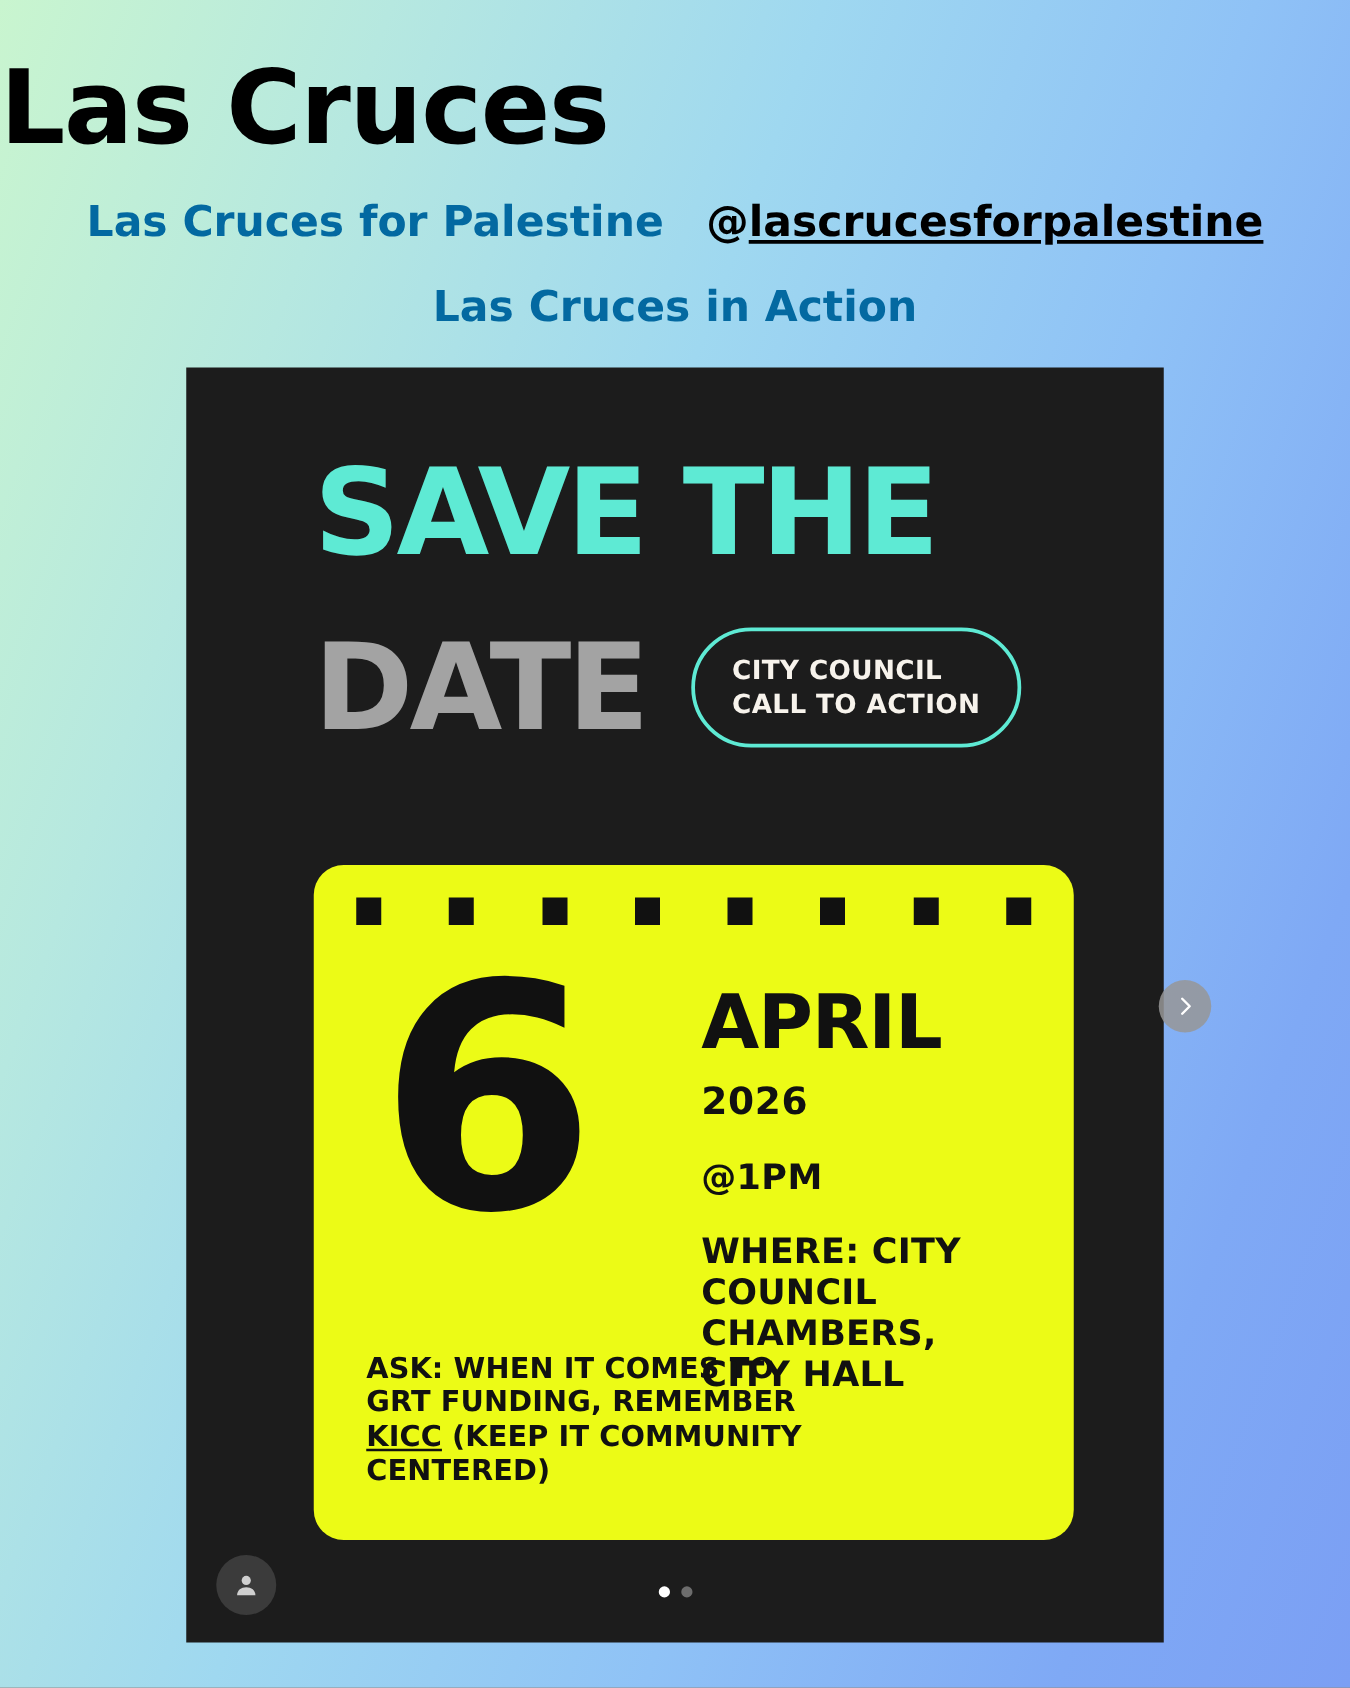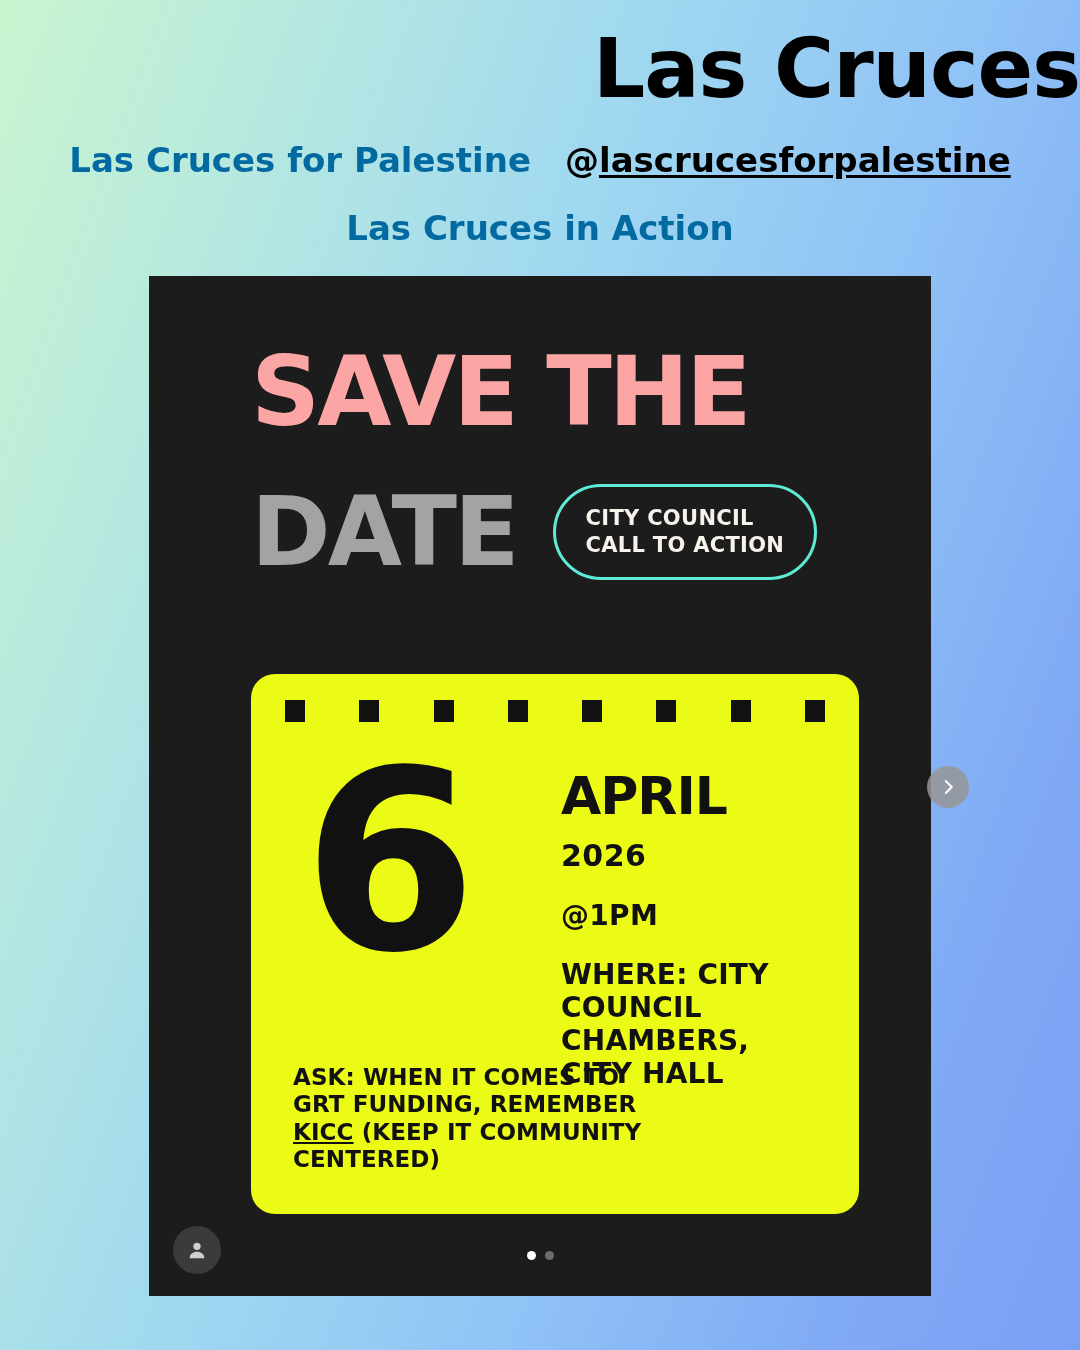--- a/index.html
+++ b/index.html
@@ -11,22 +11,22 @@
   }
 
   body {
     font-family: "Liberation Sans", sans-serif;
     background: linear-gradient(110deg, #c9f5cf 0%, #b6e8e0 20%, #9fd8f0 42%, #8fc2f6 64%, #7fa9f5 85%, #7b9ff4 100%);
     position: relative;
   }
 
   
   .header {
-    padding-top: 28px;
-    text-align: right;
+    padding-top: 46px;
+    text-align: left;
   }
 
   .city-title {
     font-family: "DejaVu Sans", sans-serif;
     font-size: 82px;
     font-weight: 700;
     letter-spacing: -1px;
     color: #000;
     line-height: 1.0;
   }
@@ -76,21 +76,21 @@
   }
 
   .save-the {
     position: absolute;
     top: 68px;
     left: 102px;
     font-family: "DejaVu Sans", sans-serif;
     font-weight: 700;
     font-size: 96px;
     letter-spacing: -3px;
-    color: #fca5a5;
+    color: #5eead4;
     line-height: 1;
     white-space: nowrap;
   }
 
   .date-line {
     position: absolute;
     top: 208px;
     left: 102px;
     display: flex;
     align-items: center;
@@ -160,21 +160,21 @@
 
   .cal-right {
     position: absolute;
     left: 310px;
     top: 96px;
     width: 250px;
     color: #111;
     font-family: "DejaVu Sans", sans-serif;
     font-weight: 700;
   }
-  .cal-month { font-size: 52px; line-height: 1; letter-spacing: -1px; }
+  .cal-month { font-size: 60px; line-height: 1; letter-spacing: -1px; }
   .cal-year { font-size: 30px; margin-top: 16px; letter-spacing: 0.5px; }
   .cal-time { font-size: 28px; margin-top: 26px; letter-spacing: 0.3px; }
   .cal-where {
     font-size: 28px;
     margin-top: 26px;
     line-height: 1.18;
     letter-spacing: 0.2px;
   }
 
   .ask {

